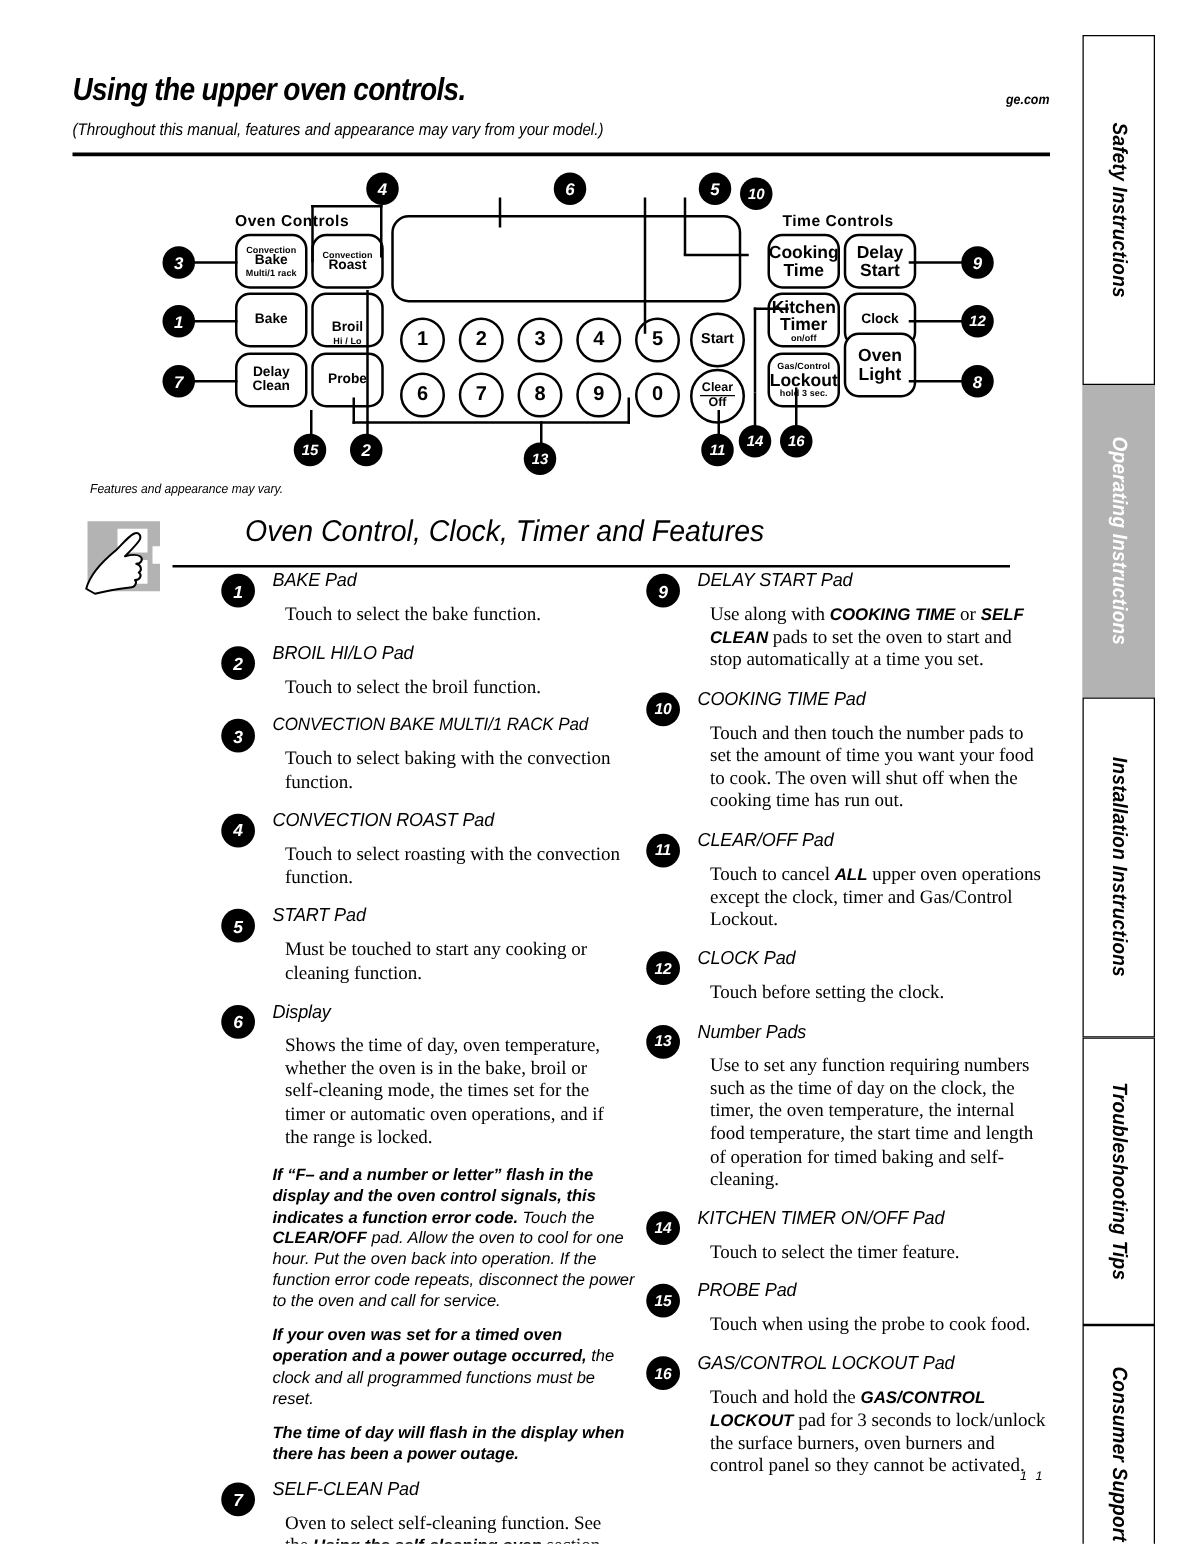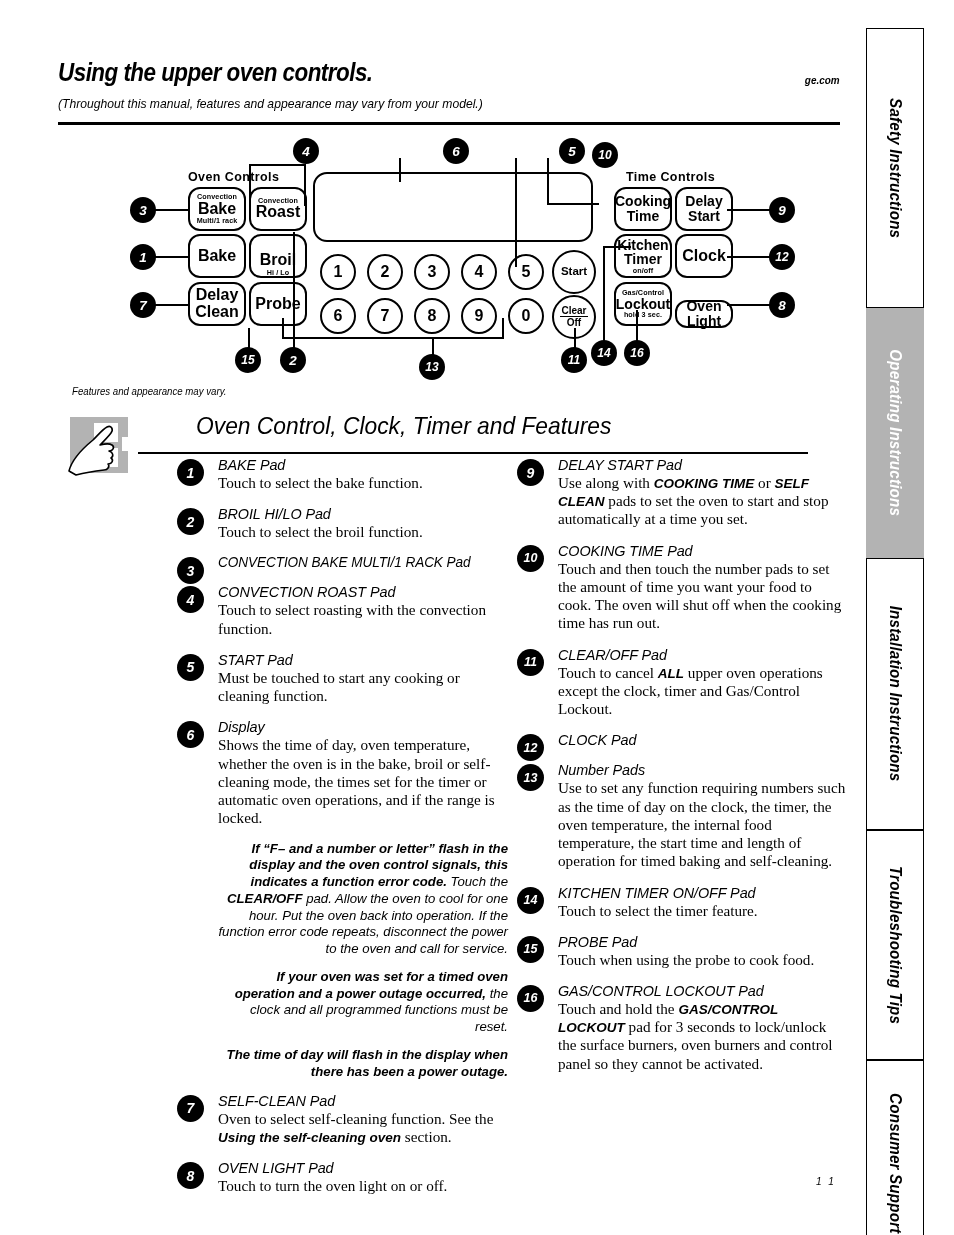--- a/index.html
+++ b/index.html
@@ -69,21 +69,21 @@
     border:2.2px solid #000;
     border-radius:12px;
     background:#fff;
     display:flex; flex-direction:column;
     align-items:center; justify-content:center;
     font-family:"Liberation Sans", sans-serif;
     font-weight:bold;
     line-height:1.04;
     text-align:center;
   }
-  .pad .l2 { font-size:16px; }
+  .pad .l2 { font-size:11px; }
   .pad .tiny { font-size:7.2px; letter-spacing:0.1px; }
   .pad .mid { font-size:14px; }
 
   .numpad {
     position:absolute; width:36px; height:36px;
     border:2.2px solid #000; border-radius:50%;
     background:#fff;
     display:flex; align-items:center; justify-content:center;
     font-family:"Liberation Sans", sans-serif;
     font-weight:bold; font-size:16px;
@@ -150,37 +150,37 @@
   .item .bnum.two { font-size:12.5px; }
   .item h3 {
     margin:0 0 1px 0;
     font-family:"Liberation Sans", sans-serif;
     font-weight:normal; font-style:italic;
     font-size:15px; letter-spacing:-0.1px;
     transform:scaleX(0.96); transform-origin:left center;
     white-space:nowrap;
   }
   .item p {
-    margin:0;
+    margin:10px;
     font-family:"Liberation Serif", serif;
     font-size:15.2px; line-height:1.20;
   }
   .item p b {
     font-family:"Liberation Sans", sans-serif;
     font-weight:bold; font-style:italic; font-size:13.5px;
   }
   .item p i.sc {
     font-family:"Liberation Sans", sans-serif;
     font-weight:bold; font-style:italic; font-size:13.5px;
   }
 
   .note {
     margin:0 0 11px 0; padding-left:46px;
     font-family:"Liberation Sans", sans-serif;
-    font-style:italic; font-size:13.2px; line-height:1.27;text-align:right;
+    font-style:italic; font-size:13.2px; line-height:1.27;
   }
   .note b { font-weight:bold; }
 
   #page-num {
     position:absolute; left:816px; top:1176px;
     font-family:"Liberation Sans", sans-serif;
     font-style:italic; font-size:10px; letter-spacing:2px;
   }
 </style>
 </head>
@@ -320,21 +320,21 @@
     <span class="tiny">on/off</span>
   </div>
   <div class="pad" style="left:617px; top:102px; width:58px; height:44px;">
     <span class="l2">Clock</span>
   </div>
   <div class="pad" style="left:556px; top:150px; width:58px; height:44px;">
     <span class="tiny">Gas/Control</span>
     <span class="mid">Lockout</span>
     <span class="tiny">hold 3 sec.</span>
   </div>
-  <div class="pad" style="left:617px; top:168px; width:58px; height:28px;">
+  <div class="pad" style="left:617px; top:134px; width:58px; height:52px;">
     <span class="mid">Oven</span>
     <span class="mid">Light</span>
   </div>
 
   <div class="badge" style="left:72px;  top:65px;">
       <span>3</span>
     </div>
   <div class="badge" style="left:72px;  top:112px;">
       <span>1</span>
     </div>
@@ -416,20 +416,21 @@
       </div>
     <h3>BROIL HI/LO Pad</h3>
     <p>Touch to select the broil function.</p>
   </div>
 
   <div class="item">
     <div class="bnum">
         <span>3</span>
       </div>
     <h3 style="font-size:14.2px;">CONVECTION BAKE MULTI/1 RACK Pad</h3>
+    <p>Touch to select baking with the convection function.</p>
   </div>
 
   <div class="item">
     <div class="bnum">
         <span>4</span>
       </div>
     <h3>CONVECTION ROAST Pad</h3>
     <p>Touch to select roasting with the convection function.</p>
   </div>
 
@@ -502,20 +503,21 @@
       </div>
     <h3>CLEAR/OFF Pad</h3>
     <p><span>Touch to cancel </span><b>ALL</b><span>  upper oven operations except the clock, timer and Gas/Control Lockout.</span></p>
   </div>
 
   <div class="item">
     <div class="bnum two">
         <span>12</span>
       </div>
     <h3>CLOCK Pad</h3>
+    <p>Touch before setting the clock.</p>
   </div>
 
   <div class="item">
     <div class="bnum two">
         <span>13</span>
       </div>
     <h3>Number Pads</h3>
     <p>Use to set any function requiring numbers such as the time of day on the clock, the timer, the oven temperature, the internal food temperature, the start time and length of operation for timed baking and self-cleaning.</p>
   </div>
 

